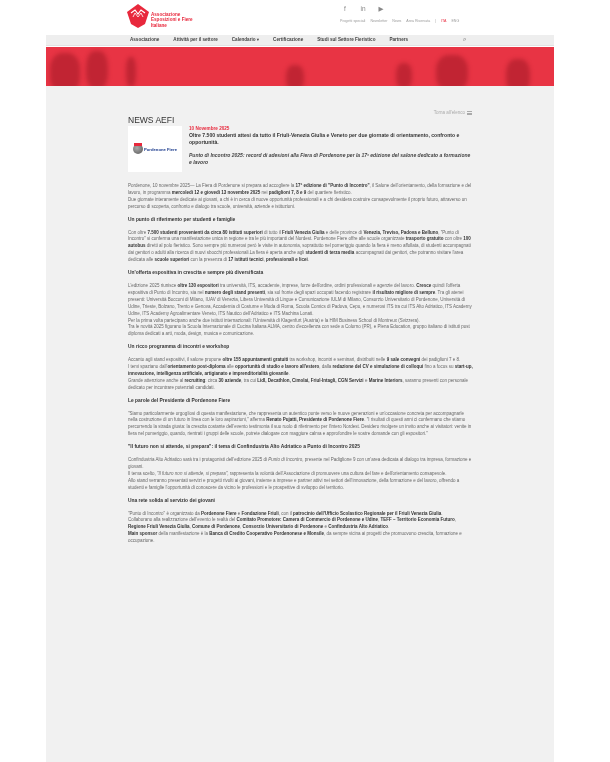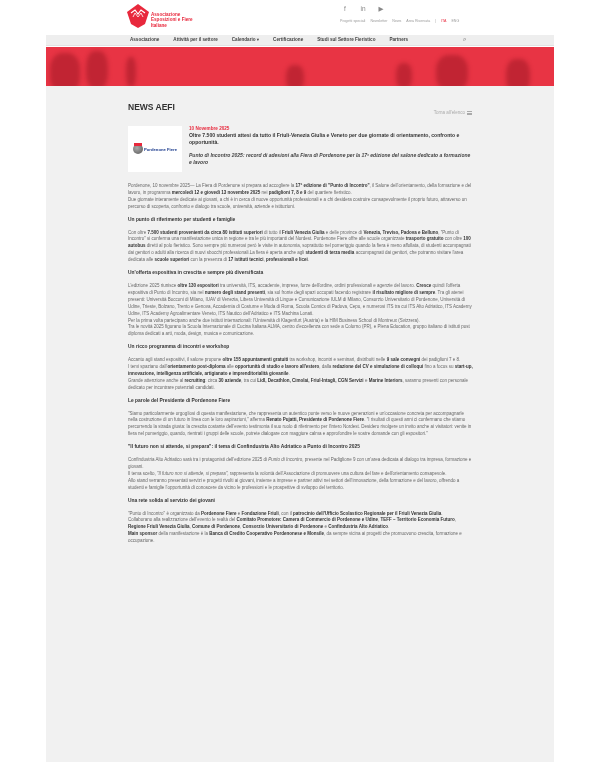--- a/index.html
+++ b/index.html
@@ -23,21 +23,21 @@
   .nav-items { position: absolute; top: 2px; left: 84px; display: flex; font-size: 4.6px; font-weight: bold; color: #444; }
   .nav-items .item { margin-right: 14px; white-space: nowrap; }
   .nav-search { position: absolute; left: 417px; top: 1px; font-size: 6px; color: #555; }
 
   
   .banner { position: absolute; left: 46px; top: 47px; width: 508px; height: 39px; background: #e83444; overflow: hidden; }
   .banner .shade { position: absolute; background: rgba(120,10,20,0.35); border-radius: 40%; filter: blur(2px); }
 
   
   .content { position: absolute; left: 46px; top: 86px; width: 508px; height: 676px; background: #f1f1f1; }
-  .page-title { position: absolute; left: 82px; top: 16px; font-size: 8.5px; font-weight: bold; color: #333; }
+  .page-title { position: absolute; left: 82px; top: 29px; font-size: 8.5px; font-weight: normal; color: #333; }
   .back-link { position: absolute; right: 82px; top: 24px; font-size: 4.5px; color: #aaa; display: flex; align-items: center; gap: 2px; }
   .back-link .list-icon { display: inline-block; width: 5px; height: 4px; border-top: 1px solid #aaa; border-bottom: 1px solid #aaa; position: relative; }
   .back-link .list-icon::after { content: ""; position: absolute; left: 0; right: 0; top: 1px; height: 1px; background: #aaa; }
 
   .thumb { position: absolute; left: 82px; top: 40px; width: 54px; height: 46px; background: #fff; display: flex; align-items: center; justify-content: center; }
   .thumb .pf-logo { display: flex; align-items: center; gap: 1px; }
   .thumb .pf-globe { width: 10px; height: 10px; border-radius: 50%; background: radial-gradient(circle at 40% 40%, #aaa, #555); position: relative; }
   .thumb .pf-globe::after { content: ""; position: absolute; left: 1px; top: -1px; width: 8px; height: 3px; background: #e8283c; }
   .thumb .pf-text { font-size: 4.2px; font-weight: bold; color: #1a3a8c; }
 

